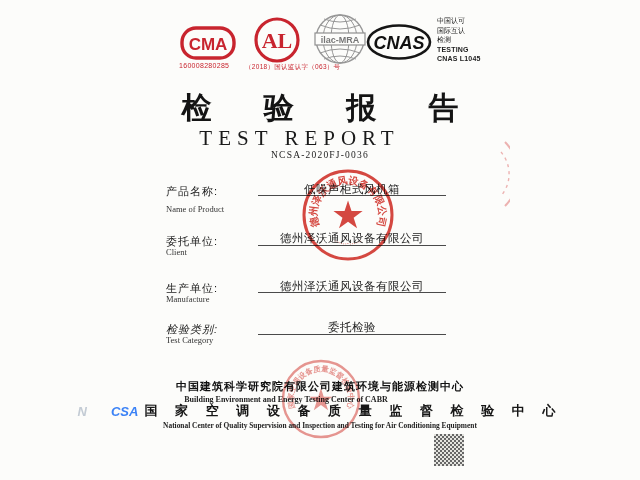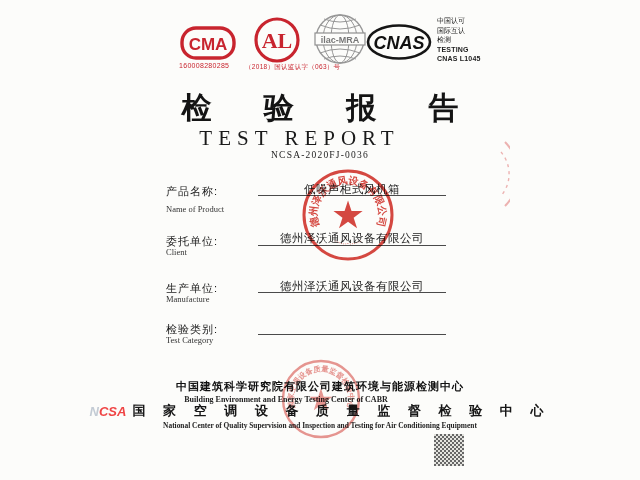--- a/index.html
+++ b/index.html
@@ -18,21 +18,21 @@
   .f-zh{position:absolute;left:166px;font-size:11px;font-weight:500;color:#1b1b1b;letter-spacing:1px;}
   .f-en{position:absolute;left:166px;font-family:"Liberation Serif",serif;font-size:8.5px;color:#333;}
   .f-line{position:absolute;left:258px;width:188px;height:1px;background:#4a4a4a;}
   .f-val{position:absolute;left:258px;width:188px;text-align:center;font-size:11.5px;color:#222;letter-spacing:.5px;}
   
   .foot-zh{position:absolute;left:0;top:379px;width:640px;text-align:center;font-size:11px;font-weight:bold;letter-spacing:1px;color:#111;}
   .foot-en{position:absolute;left:0;top:395px;width:572px;text-align:center;font-family:"Liberation Serif",serif;font-size:8px;font-weight:bold;color:#222;}
   .foot-center{position:absolute;left:0;top:402px;width:640px;display:flex;justify-content:center;align-items:center;gap:6px;}
   .ncsa-logo{font-style:italic;font-weight:bold;font-size:13px;letter-spacing:0;}
   .ncsa-logo .n{color:#c3cbd4;}
-  .ncsa-logo .csa{color:#ef4444;}
+  .ncsa-logo .csa{color:#3b82f6;padding-left:24px;}
   .foot-center .zh{font-size:13px;font-weight:bold;letter-spacing:7px;color:#161616;}
   .foot-en2{position:absolute;left:0;top:421px;width:640px;text-align:center;font-family:"Liberation Serif",serif;font-size:7.4px;font-weight:bold;color:#222;}
   
   .qr{position:absolute;left:434px;top:434px;width:30px;height:32px;
       background-image:repeating-conic-gradient(#4d4d4d 0% 25%,#e0e0da 0% 50%);
       background-size:4px 4px;opacity:.85;}
   .seal{pointer-events:none;mix-blend-mode:multiply;}
 </style>
 </head>
 <body>
@@ -88,22 +88,23 @@
   <div class="f-zh" style="top:234px;">委托单位:</div>
   <div class="f-en" style="top:247px;">Client</div>
   <div class="f-val" style="top:231px;">德州泽沃通风设备有限公司</div>
   <div class="f-line" style="top:245px;"></div>
 
   <div class="f-zh" style="top:281px;">生产单位:</div>
   <div class="f-en" style="top:294px;">Manufacture</div>
   <div class="f-val" style="top:279px;">德州泽沃通风设备有限公司</div>
   <div class="f-line" style="top:292px;"></div>
 
-  <div class="f-zh" style="top:322px;">检验类别:</div>
+  <div class="f-zh" style="top:322px;font-style:italic;">检验类别:</div>
   <div class="f-en" style="top:335px;">Test Category</div>
+  <div class="f-val" style="top:320px;">委托检验</div>
   <div class="f-line" style="top:334px;"></div>
 
   <div class="foot-zh">中国建筑科学研究院有限公司建筑环境与能源检测中心</div>
   <div class="foot-en">Building Environment and Energy Testing Center of CABR</div>
   <div class="foot-center">
     <span class="ncsa-logo"><span class="n">N</span><span class="csa">CSA</span></span>
     <span class="zh">国 家 空 调 设 备 质 量 监 督 检 验 中 心</span>
   </div>
   <div class="foot-en2">National Center of Quality Supervision and Inspection and Testing for Air Conditioning Equipment</div>
 

